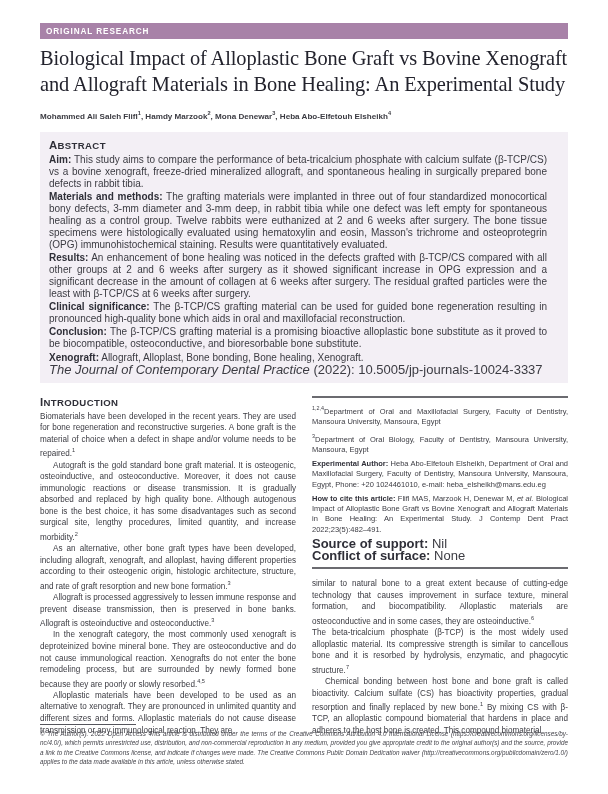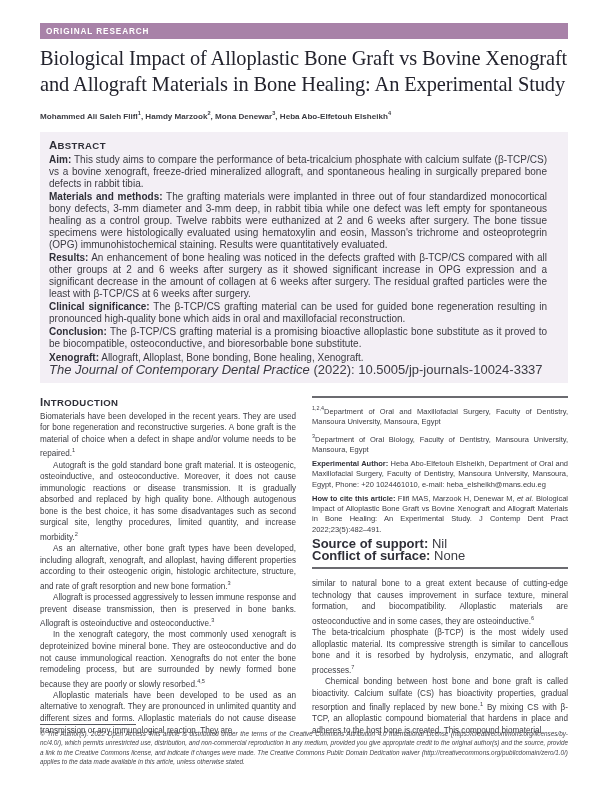--- a/index.html
+++ b/index.html
@@ -237,21 +237,21 @@
       <p class="aff-p"><b>How to cite this article:</b><span> Flifl MAS, Marzook H, Denewar M, </span><i>et al.</i><span> Biological Impact of Alloplastic Bone Graft vs Bovine Xenograft and Allograft Materials in Bone Healing: An Experimental Study. J Contemp Dent Pract 2022;23(5):482–491.</span></p>
 
       <p class="aff-line"><b>Source of support:</b><span> Nil</span></p>
 
       <p class="aff-line"><b>Conflict of surface:</b><span> None</span></p>
 
       <div class="rule-bottom"></div>
 
       <p class="body-p"><span>similar to natural bone to a great extent because of cutting-edge technology that causes improvement in surface texture, mineral formation, and biocompatibility. Alloplastic materials are osteoconductive and in some cases, they are osteoinductive.</span><sup>6</sup></p>
 
-      <p class="body-p"><span>The beta-tricalcium phosphate (β-TCP) is the most widely used alloplastic material. Its compressive strength is similar to cancellous bone and it is resorbed by hydrolysis, enzymatic, and allograft processes.</span><sup>7</sup></p>
+      <p class="body-p"><span>The beta-tricalcium phosphate (β-TCP) is the most widely used alloplastic material. Its compressive strength is similar to cancellous bone and it is resorbed by hydrolysis, enzymatic, and phagocytic structure.</span><sup>7</sup></p>
 
       <p class="body-p indent"><span>Chemical bonding between host bone and bone graft is called bioactivity. Calcium sulfate (CS) has bioactivity properties, gradual resorption and finally replaced by new bone.</span><sup>1</sup><span> By mixing CS with β-TCP, an alloplastic compound biomaterial that hardens in place and adheres to the host bone is created. This compound biomaterial</span></p>
     </div>
   </div>
 
   <div class="footer">
     <div class="footer-rule"></div>
     <p class="footer-text">© The Author(s). 2022 Open Access This article is distributed under the terms of the Creative Commons Attribution 4.0 International License (https://creativecommons.org/licenses/by-nc/4.0/), which permits unrestricted use, distribution, and non-commercial reproduction in any medium, provided you give appropriate credit to the original author(s) and the source, provide a link to the Creative Commons license, and indicate if changes were made. The Creative Commons Public Domain Dedication waiver (http://creativecommons.org/publicdomain/zero/1.0/) applies to the data made available in this article, unless otherwise stated.</p>
   </div>
 

